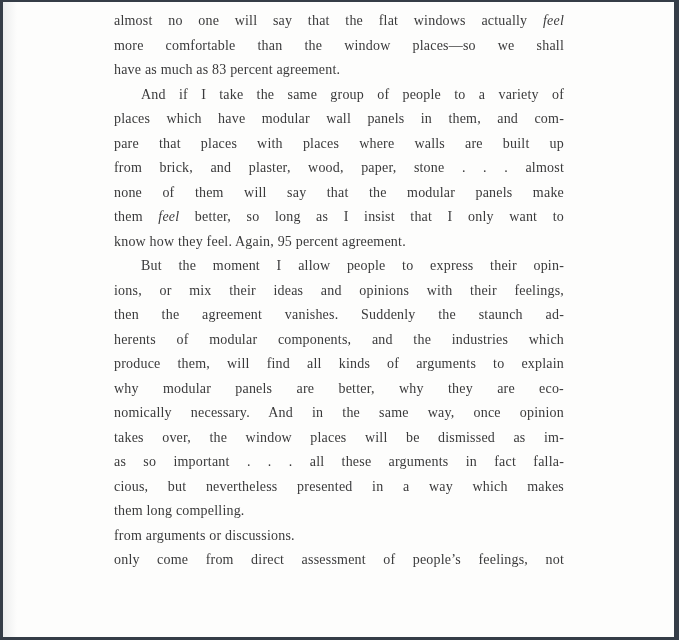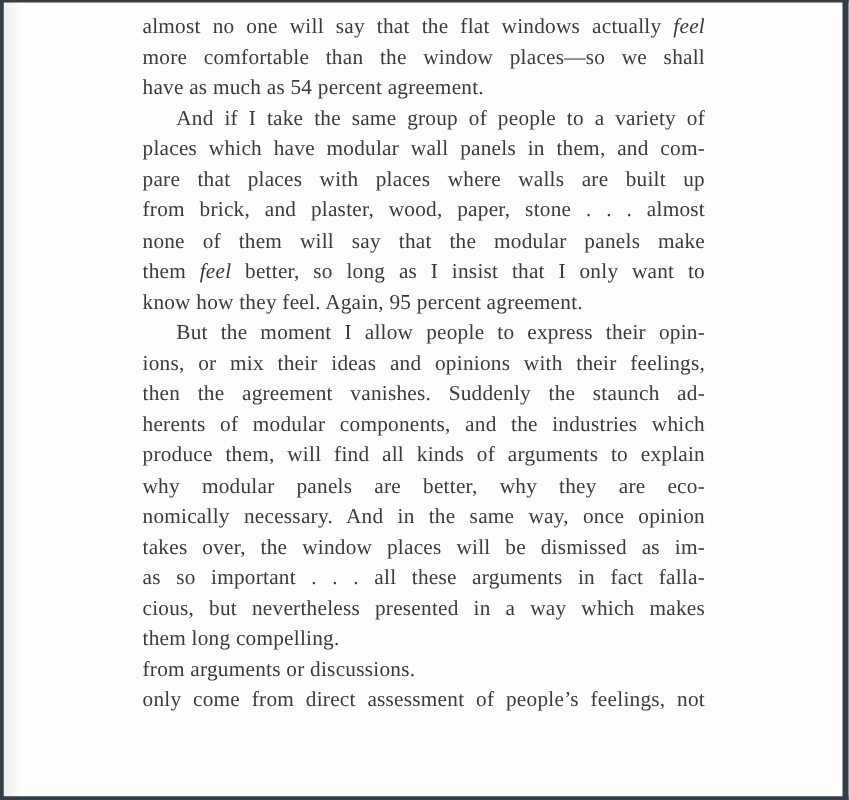--- a/index.html
+++ b/index.html
@@ -45,21 +45,21 @@
   .gutter-shade {
     position: absolute; top: 0; bottom: 0; left: 3px; width: 14px;
     background: linear-gradient(to right, rgba(90,100,110,0.10), rgba(90,100,110,0));
   }
   .text-block {
     position: absolute;
     left: 114px;
     top: 9px;
     width: 450px;
     color: var(--ink);
-    font-size: 17px;
+    font-size: 14px;
     line-height: 24.5px;
     letter-spacing: 0.2px;
   }
   .line {
     text-align: justify;
     text-align-last: justify;
     height: 24.5px;
     white-space: normal;
   }
   .line.end {
@@ -73,21 +73,21 @@
   }
 </style>
 </head>
 <body>
 
 <div class="scan-page">
   <div class="gutter-shade"></div>
   <div class="text-block">
       <div class="line">almost no one will say that the flat windows actually <i>feel</i></div>
       <div class="line">more comfortable than the window places—so we shall</div>
-      <div class="line end">have as much as 54 percent agreement.</div>
+      <div class="line end">have as much as 83 percent agreement.</div>
       <div class="line indent">And if I take the same group of people to a variety of</div>
       <div class="line">places which have modular wall panels in them, and com-</div>
       <div class="line">pare that places with places where walls are built up</div>
       <div class="line">from brick, and plaster, wood, paper, stone . . . almost</div>
       <div class="line">none of them will say that the modular panels make</div>
       <div class="line">them <i>feel</i> better, so long as I insist that I only want to</div>
       <div class="line end">know how they feel. Again, 95 percent agreement.</div>
       <div class="line indent">But the moment I allow people to express their opin-</div>
       <div class="line">ions, or mix their ideas and opinions with their feelings,</div>
       <div class="line">then the agreement vanishes. Suddenly the staunch ad-</div>

